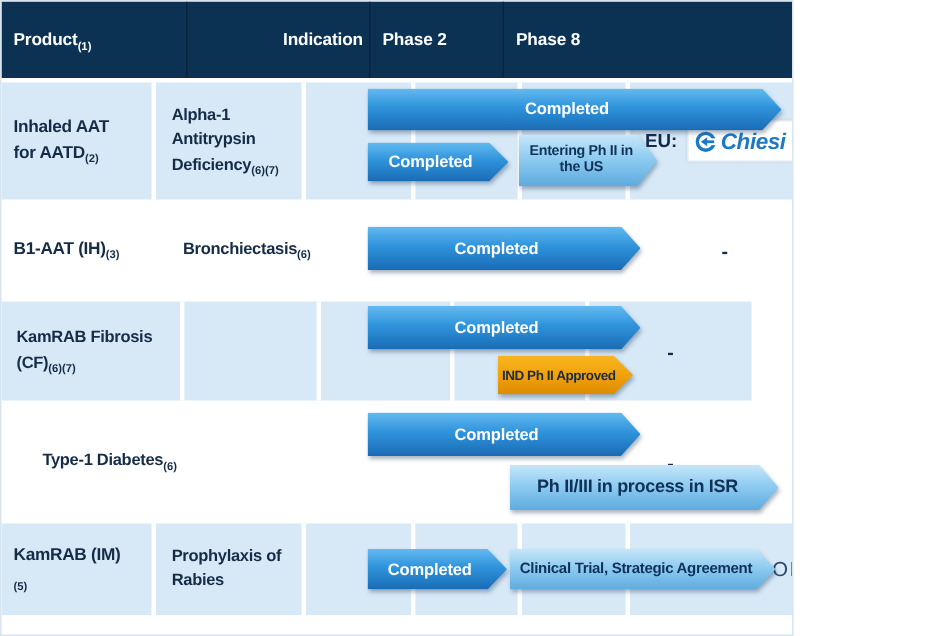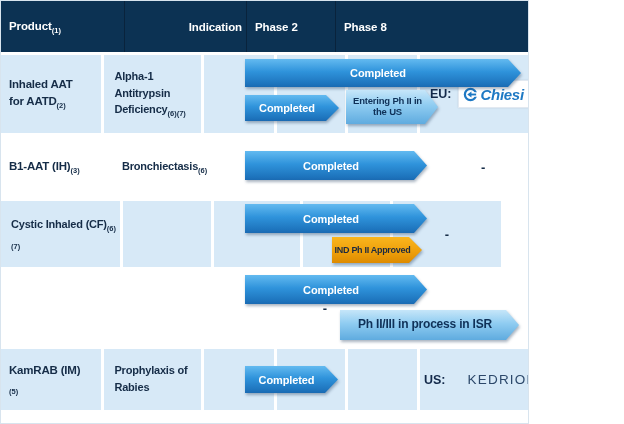--- a/index.html
+++ b/index.html
@@ -139,37 +139,40 @@
     <div class="cell c6 part">
       <span class="dash">-</span>
     </div>
     <div class="bar" style="left:244px; top:15px; width:182px; height:29px">
       <div class="arrow blue">Completed</div>
     </div>
   </div>
 
   <div class="row light" style="height:66px">
     <div class="cell c2 ind">
-      <span><span>Cystic Inhaled (CF)</span><span class="sub">(6)(7)</span></span>
+      <span><span>KamRAB Fibrosis (CF)</span><span class="sub">(6)(7)</span></span>
     </div>
     <div class="cell c3"></div>
     <div class="cell c4"></div>
     <div class="cell c5"></div>
     <div class="cell c6 part">
       <span class="dash">-</span>
     </div>
     <div class="bar" style="left:244px; top:3px; width:182px; height:29px">
       <div class="arrow blue">Completed</div>
     </div>
     <div class="bar" style="left:331px; top:36px; width:90px; height:26px">
       <div class="arrow orange">IND Ph II Approved</div>
     </div>
   </div>
 
   <div class="row white" style="height:76px">
+    <div class="cell c2 ind">
+      <span><span>Type-1 Diabetes</span><span class="sub">(6)</span></span>
+    </div>
     <div class="cell c3"></div>
     <div class="cell c4"></div>
     <div class="cell c5"></div>
     <div class="cell c6 part">
       <span class="dash">-</span>
     </div>
     <div class="bar" style="left:244px; top:5px; width:182px; height:29px">
       <div class="arrow blue">Completed</div>
     </div>
     <div class="bar" style="left:339px; top:40px; width:179px; height:30px">
@@ -190,15 +193,18 @@
     <div class="cell c6 part with-logo" style="padding-left:4px; gap:22px">
       <span class="region">US:</span>
       <span class="kedrion">
         <span class="kedrion-name">KEDRION</span>
         <span class="kedrion-sub">BIOPHARMA</span>
       </span>
     </div>
     <div class="bar" style="left:244px; top:17px; width:93px; height:27px">
       <div class="arrow blue">Completed</div>
     </div>
+    <div class="bar" style="left:339px; top:17px; width:177px; height:27px">
+      <div class="arrow lightblue" style="font-size:10px">Clinical Trial, Strategic Agreement</div>
+    </div>
   </div>
 
 </div>
 
 </body></html>

